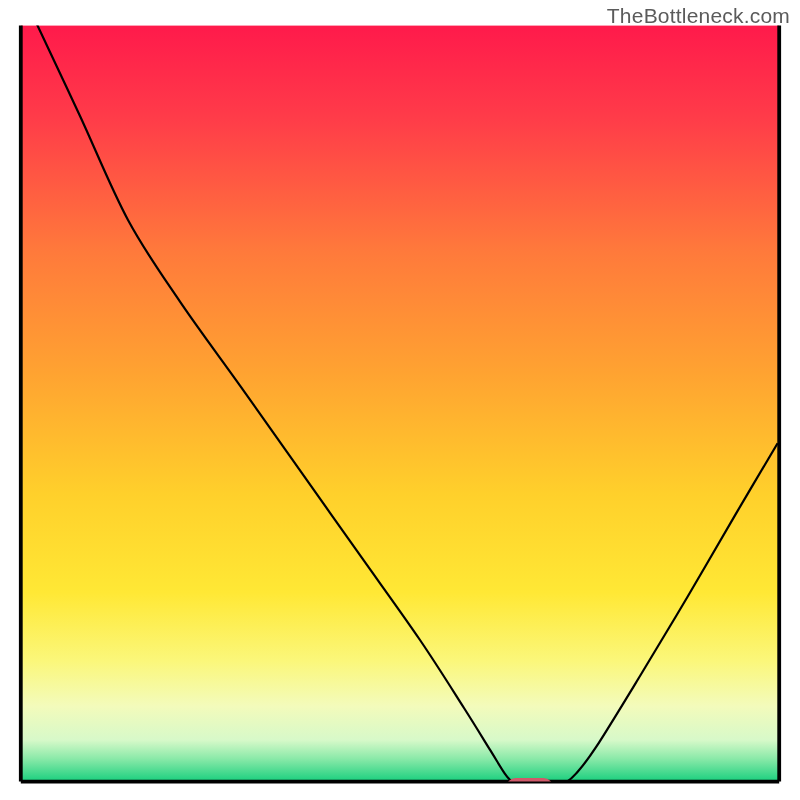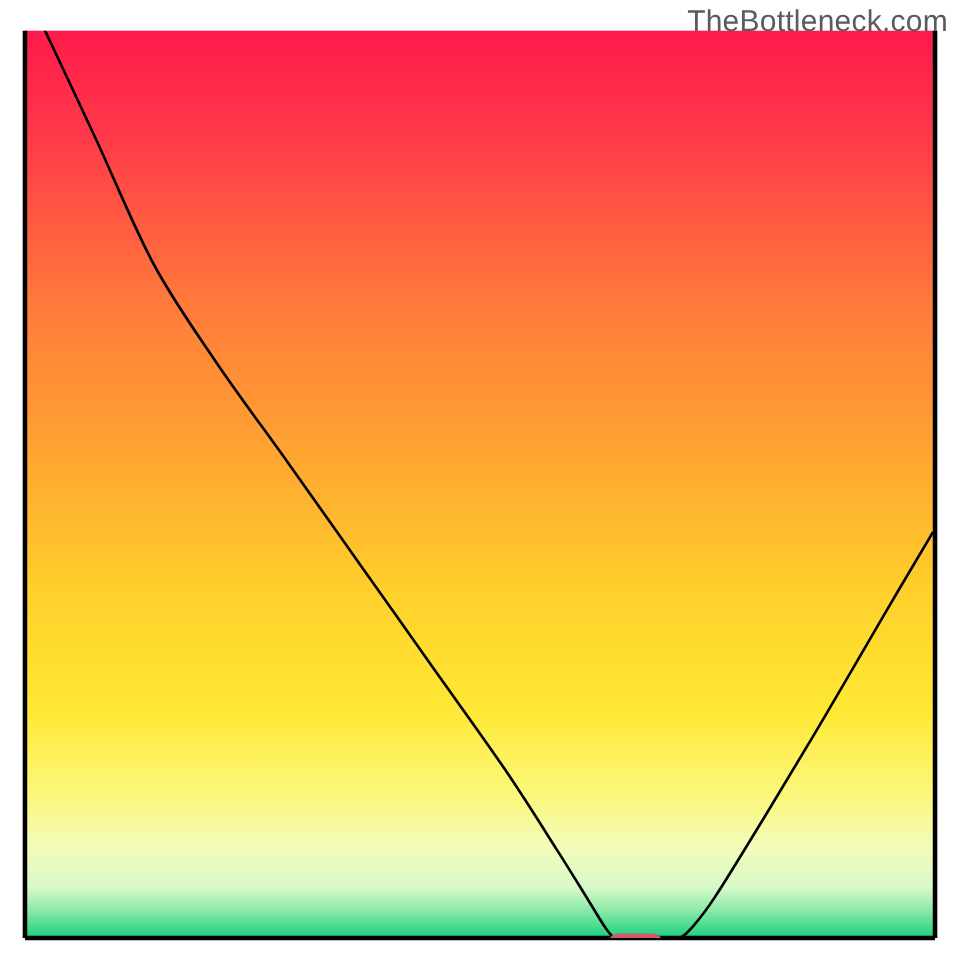--- a/index.html
+++ b/index.html
@@ -12,21 +12,21 @@
 .chart-container {
   position: relative;
   width: 800px;
   height: 800px;
 }
 .watermark {
   position: absolute;
   top: 4px;
   right: 10px;
   font-family: Arial, Helvetica, sans-serif;
-  font-size: 25px;
+  font-size: 21px;
   font-weight: 500;
   color: #5b5b5b;
   letter-spacing: 0.2px;
 }
 svg.plot {
   position: absolute;
   left: 0;
   top: 0;
   width: 800px;
   height: 800px;

